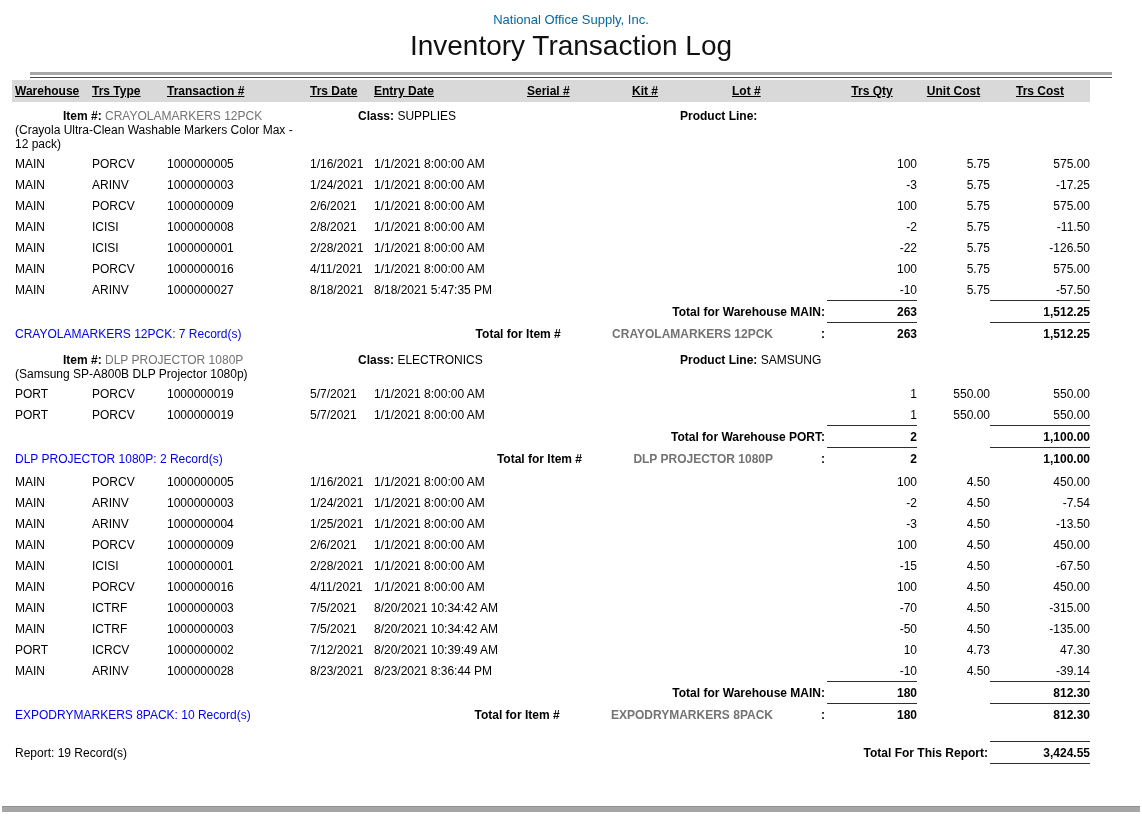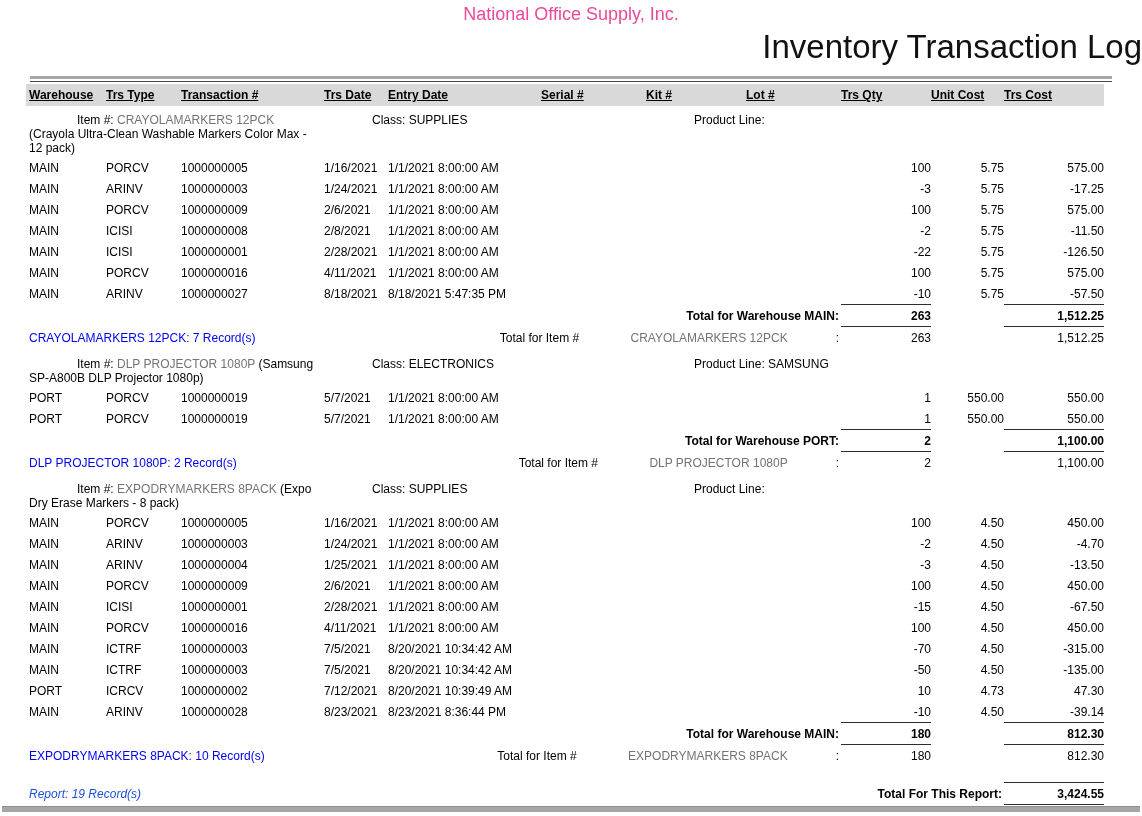--- a/index.html
+++ b/index.html
@@ -1,39 +1,39 @@
 <!DOCTYPE html>
 <html><head>
 <meta charset="utf-8">
 <style>
   html,body { margin:0; padding:0; }
   body {
     width:1142px; height:816px; background:#ffffff; overflow:hidden; position:relative;
     font-family:"Liberation Sans", sans-serif; font-size:12px; color:#000;
   }
-  .company { text-align:center; padding-top:4px; font-size:18px; color:#ec4899; }
-  .title   { text-align:right; font-size:33px; margin-top:3px; color:#111; }
+  .company { text-align:center; padding-top:12px; font-size:13px; color:#0369a1; }
+  .title   { text-align:center; font-size:28px; margin-top:3px; color:#111; }
   .rule-top { margin:10px 30px 0 30px; border-top:3px solid #a8a8a8; height:2px; border-bottom:1px solid #4a4a4a; }
-  table { margin:2px 0 0 26px; width:1078px; border-collapse:collapse; table-layout:fixed; }
+  table { margin:2px 0 0 12px; width:1078px; border-collapse:collapse; table-layout:fixed; }
   th {
     background:#d9d9d9; font-weight:bold; text-decoration:underline; text-align:left;
     padding:4px 0 4px 0; font-size:12px; white-space:nowrap;
   }
   th:first-child, td:first-child { padding-left:3px; }
-  th.num { text-align:left; }
+  th.num { text-align:center; }
   td { padding:4px 0 3px 0; vertical-align:top; white-space:nowrap; font-size:12px; }
   td.num { text-align:right; }
-  .bold { font-weight:normal;padding-left:48px; }
+  .bold { font-weight:bold;padding-left:48px; }
   .blue { color:#737373; }
   .item-cell { white-space:normal; padding-right:10px; line-height:14px; }
   .item-header-row td { padding-top:7px; padding-bottom:2px; }
   .total-label { text-align:right; font-weight:bold; padding-right:2px; }
   .lined { border-top:1px solid #2e2e2e; border-bottom:1px solid #2e2e2e; font-weight:bold; }
   .rc { color:#0000ee; }
-  .report-count { font-style:italic; color:#1d4ed8; }
+  .report-count { color:#000000; }
   .item-total-row td { padding-bottom:5px; }
   .spacer-row td { padding:0; height:14px; }
   .bottom-bar { position:absolute; left:2px; right:2px; bottom:4px; height:5px; background:#a6a6a6; border-top:1px solid #8f8f8f; }
 </style>
 </head>
 <body>
 
 <div>
   <div class="company">National Office Supply, Inc.</div>
   <div class="title">Inventory Transaction Log</div>
@@ -217,26 +217,20 @@
           <td></td>
           <td class="num lined">1,100.00</td>
         </tr>
         <tr class="item-total-row">
           <td class="rc" colspan="3">DLP PROJECTOR 1080P: 2 Record(s)</td>
           <td class="total-label" colspan="5"><span class="bold">Total for Item #</span> <span class="blue bold">DLP PROJECTOR 1080P</span><span class="bold">:</span></td>
           <td class="num bold">2</td>
           <td></td>
           <td class="num bold">1,100.00</td>
         </tr>
-        <tr class="item-header-row">
-          <td class="item-cell" colspan="3"><span class="bold">Item #:</span> <span class="blue">EXPODRYMARKERS 8PACK</span> <span>(Expo Dry Erase Markers - 8 pack)</span></td>
-          <td colspan="2"><span class="bold">Class:</span> <span>SUPPLIES</span></td>
-          <td></td>
-          <td colspan="5"><span class="bold">Product Line:</span> <span></span></td>
-        </tr>
         <tr>
           <td>MAIN</td>
           <td>PORCV</td>
           <td>1000000005</td>
           <td>1/16/2021</td>
           <td>1/1/2021 8:00:00 AM</td>
           <td></td>
           <td></td>
           <td></td>
           <td class="num">100</td>
@@ -247,21 +241,21 @@
           <td>MAIN</td>
           <td>ARINV</td>
           <td>1000000003</td>
           <td>1/24/2021</td>
           <td>1/1/2021 8:00:00 AM</td>
           <td></td>
           <td></td>
           <td></td>
           <td class="num">-2</td>
           <td class="num">4.50</td>
-          <td class="num">-4.70</td>
+          <td class="num">-7.54</td>
         </tr>
         <tr>
           <td>MAIN</td>
           <td>ARINV</td>
           <td>1000000004</td>
           <td>1/25/2021</td>
           <td>1/1/2021 8:00:00 AM</td>
           <td></td>
           <td></td>
           <td></td>

